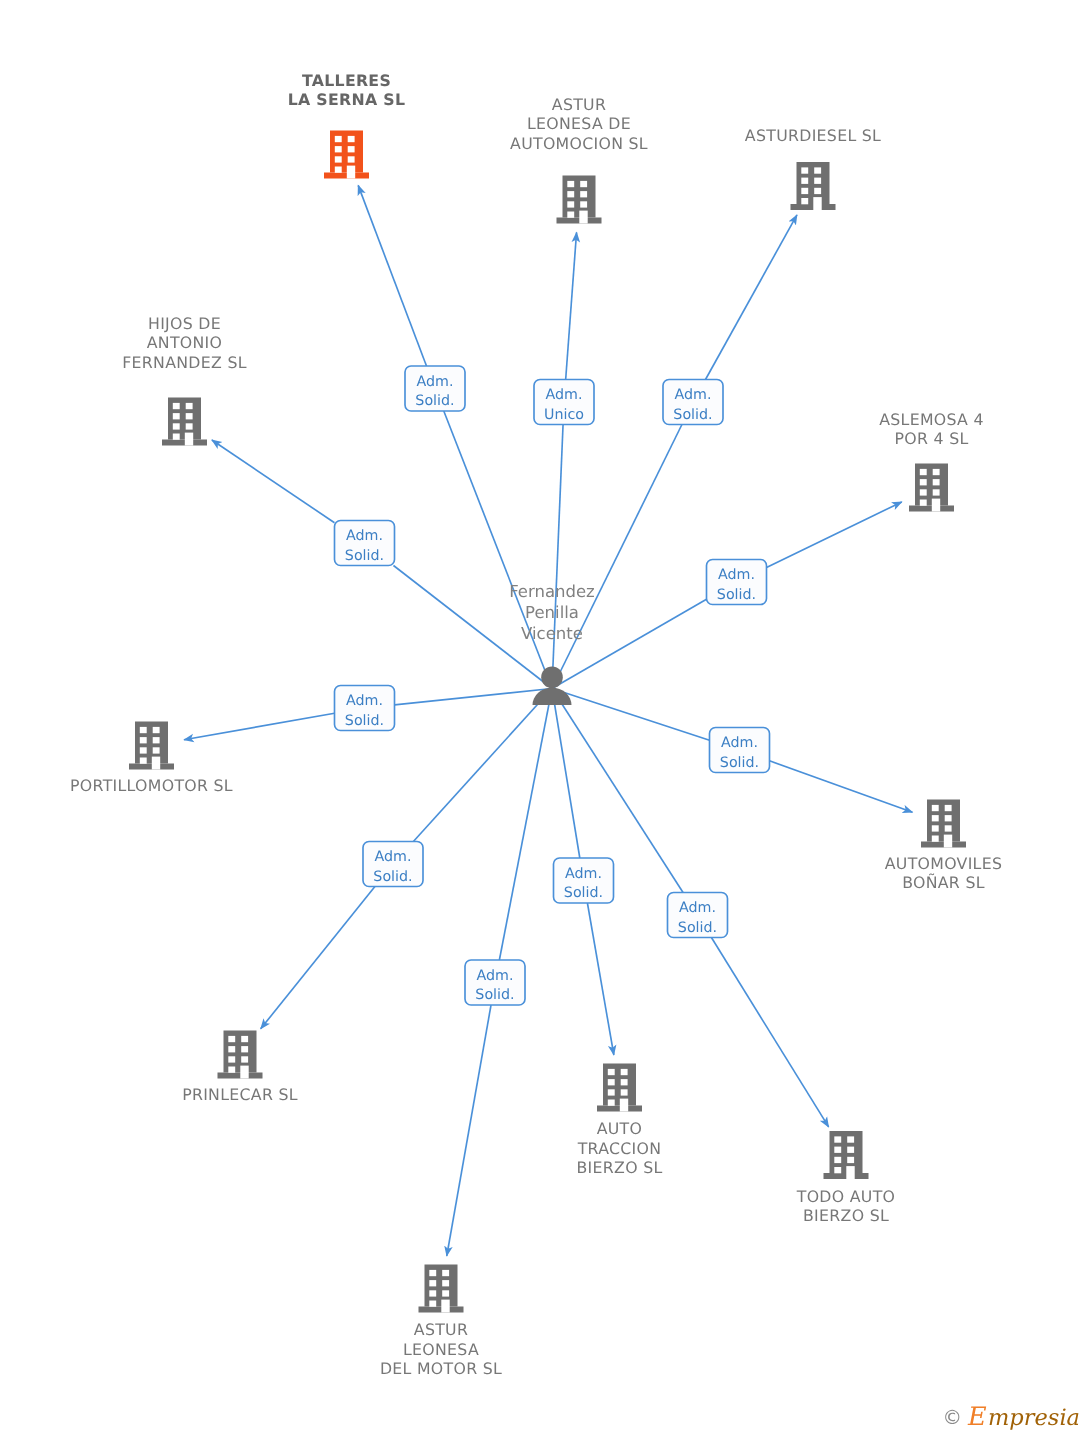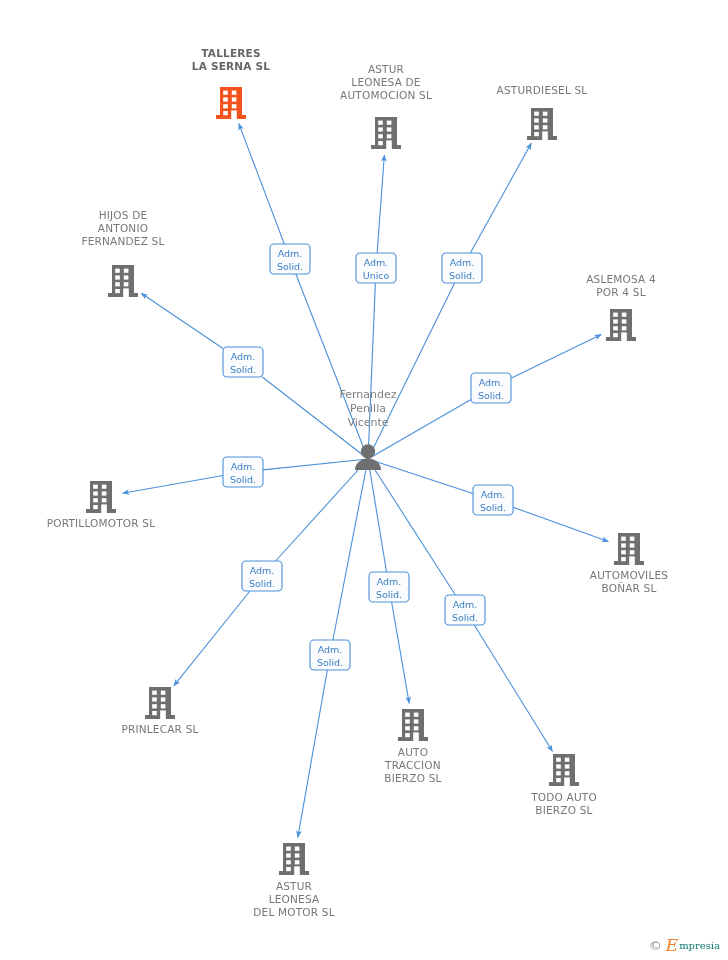--- a/index.html
+++ b/index.html
@@ -72,22 +72,23 @@
   }
   #watermark .brand-e {
     font-family: "DejaVu Serif", serif;
     font-style: italic;
     font-size: 17px;
     color: #f07f28;
     line-height: 1;
   }
   #watermark .brand-rest {
     font-family: "DejaVu Serif", serif;
-    font-size: 10px;
-    color: #0f766e;
+    font-style: italic;
+    font-size: 15px;
+    color: #a16207;
     line-height: 1;
     margin-left: -3px;
   }
 </style>
 </head>
 <body>
 
 <svg id="graph-root" viewBox="0 0 728 960" width="728" height="960">
   <defs>
     <marker id="arrowhead" markerWidth="7" markerHeight="7" refX="6" refY="3" orient="auto" markerUnits="strokeWidth">

